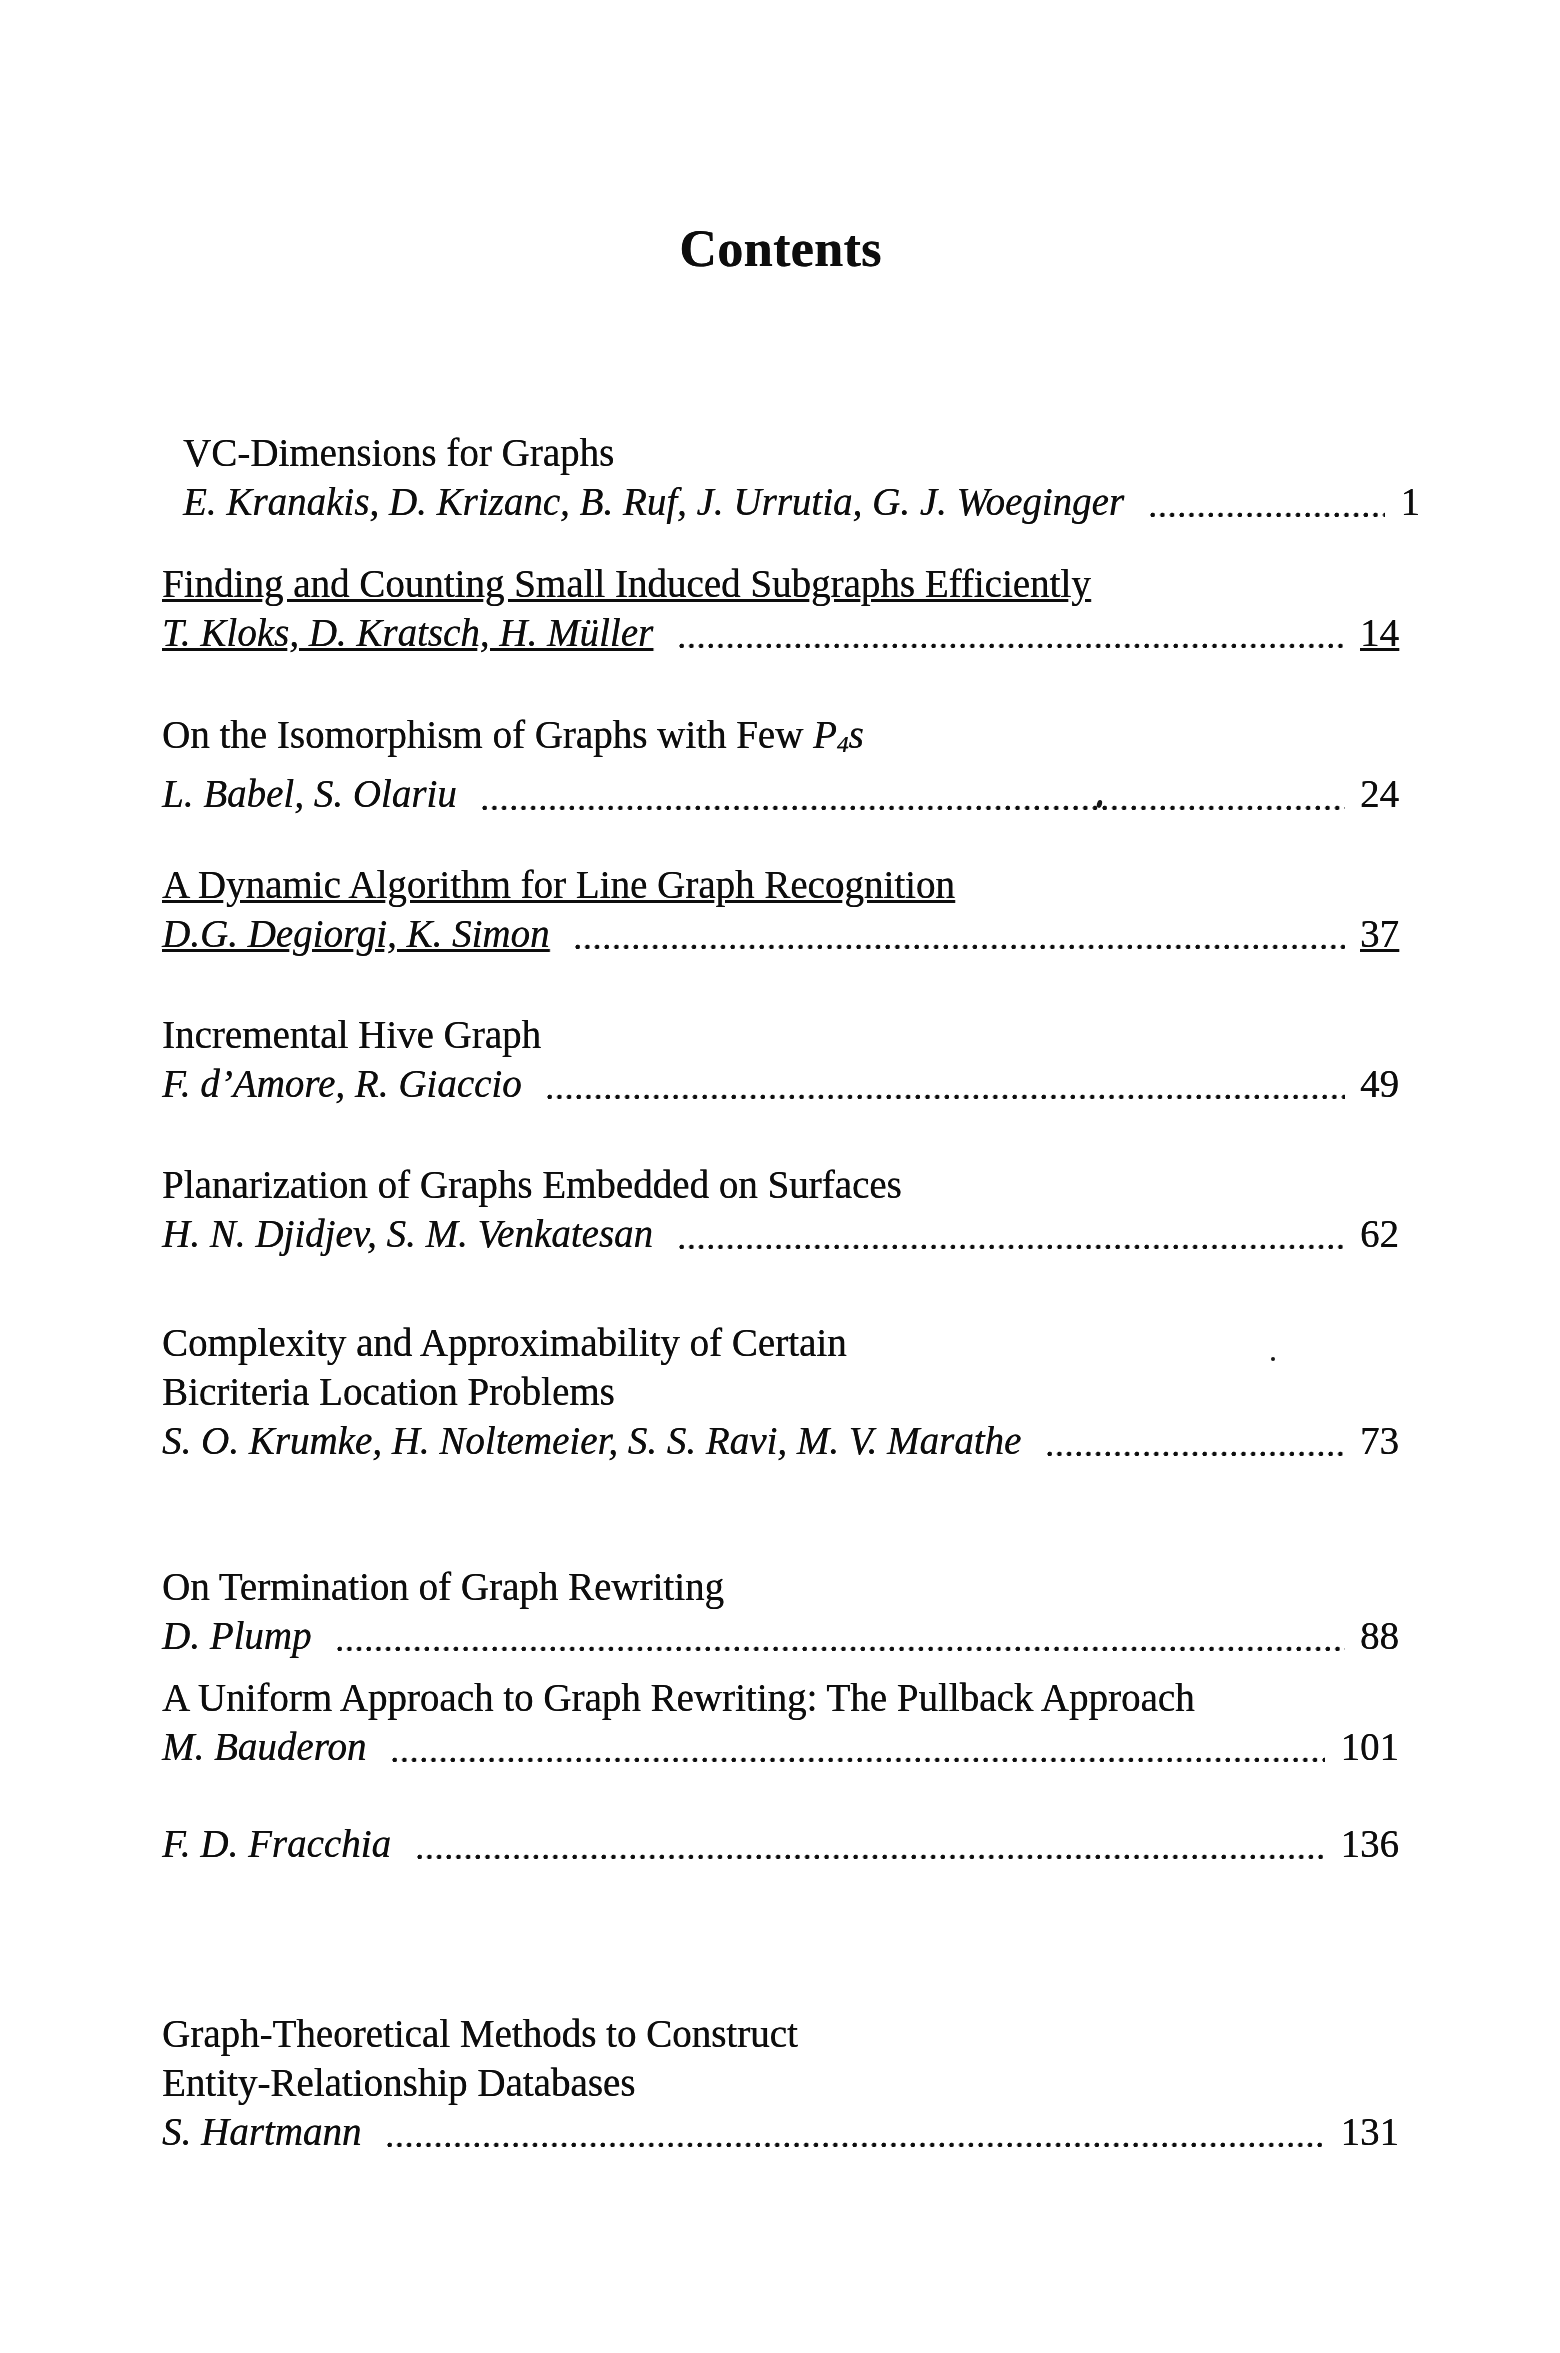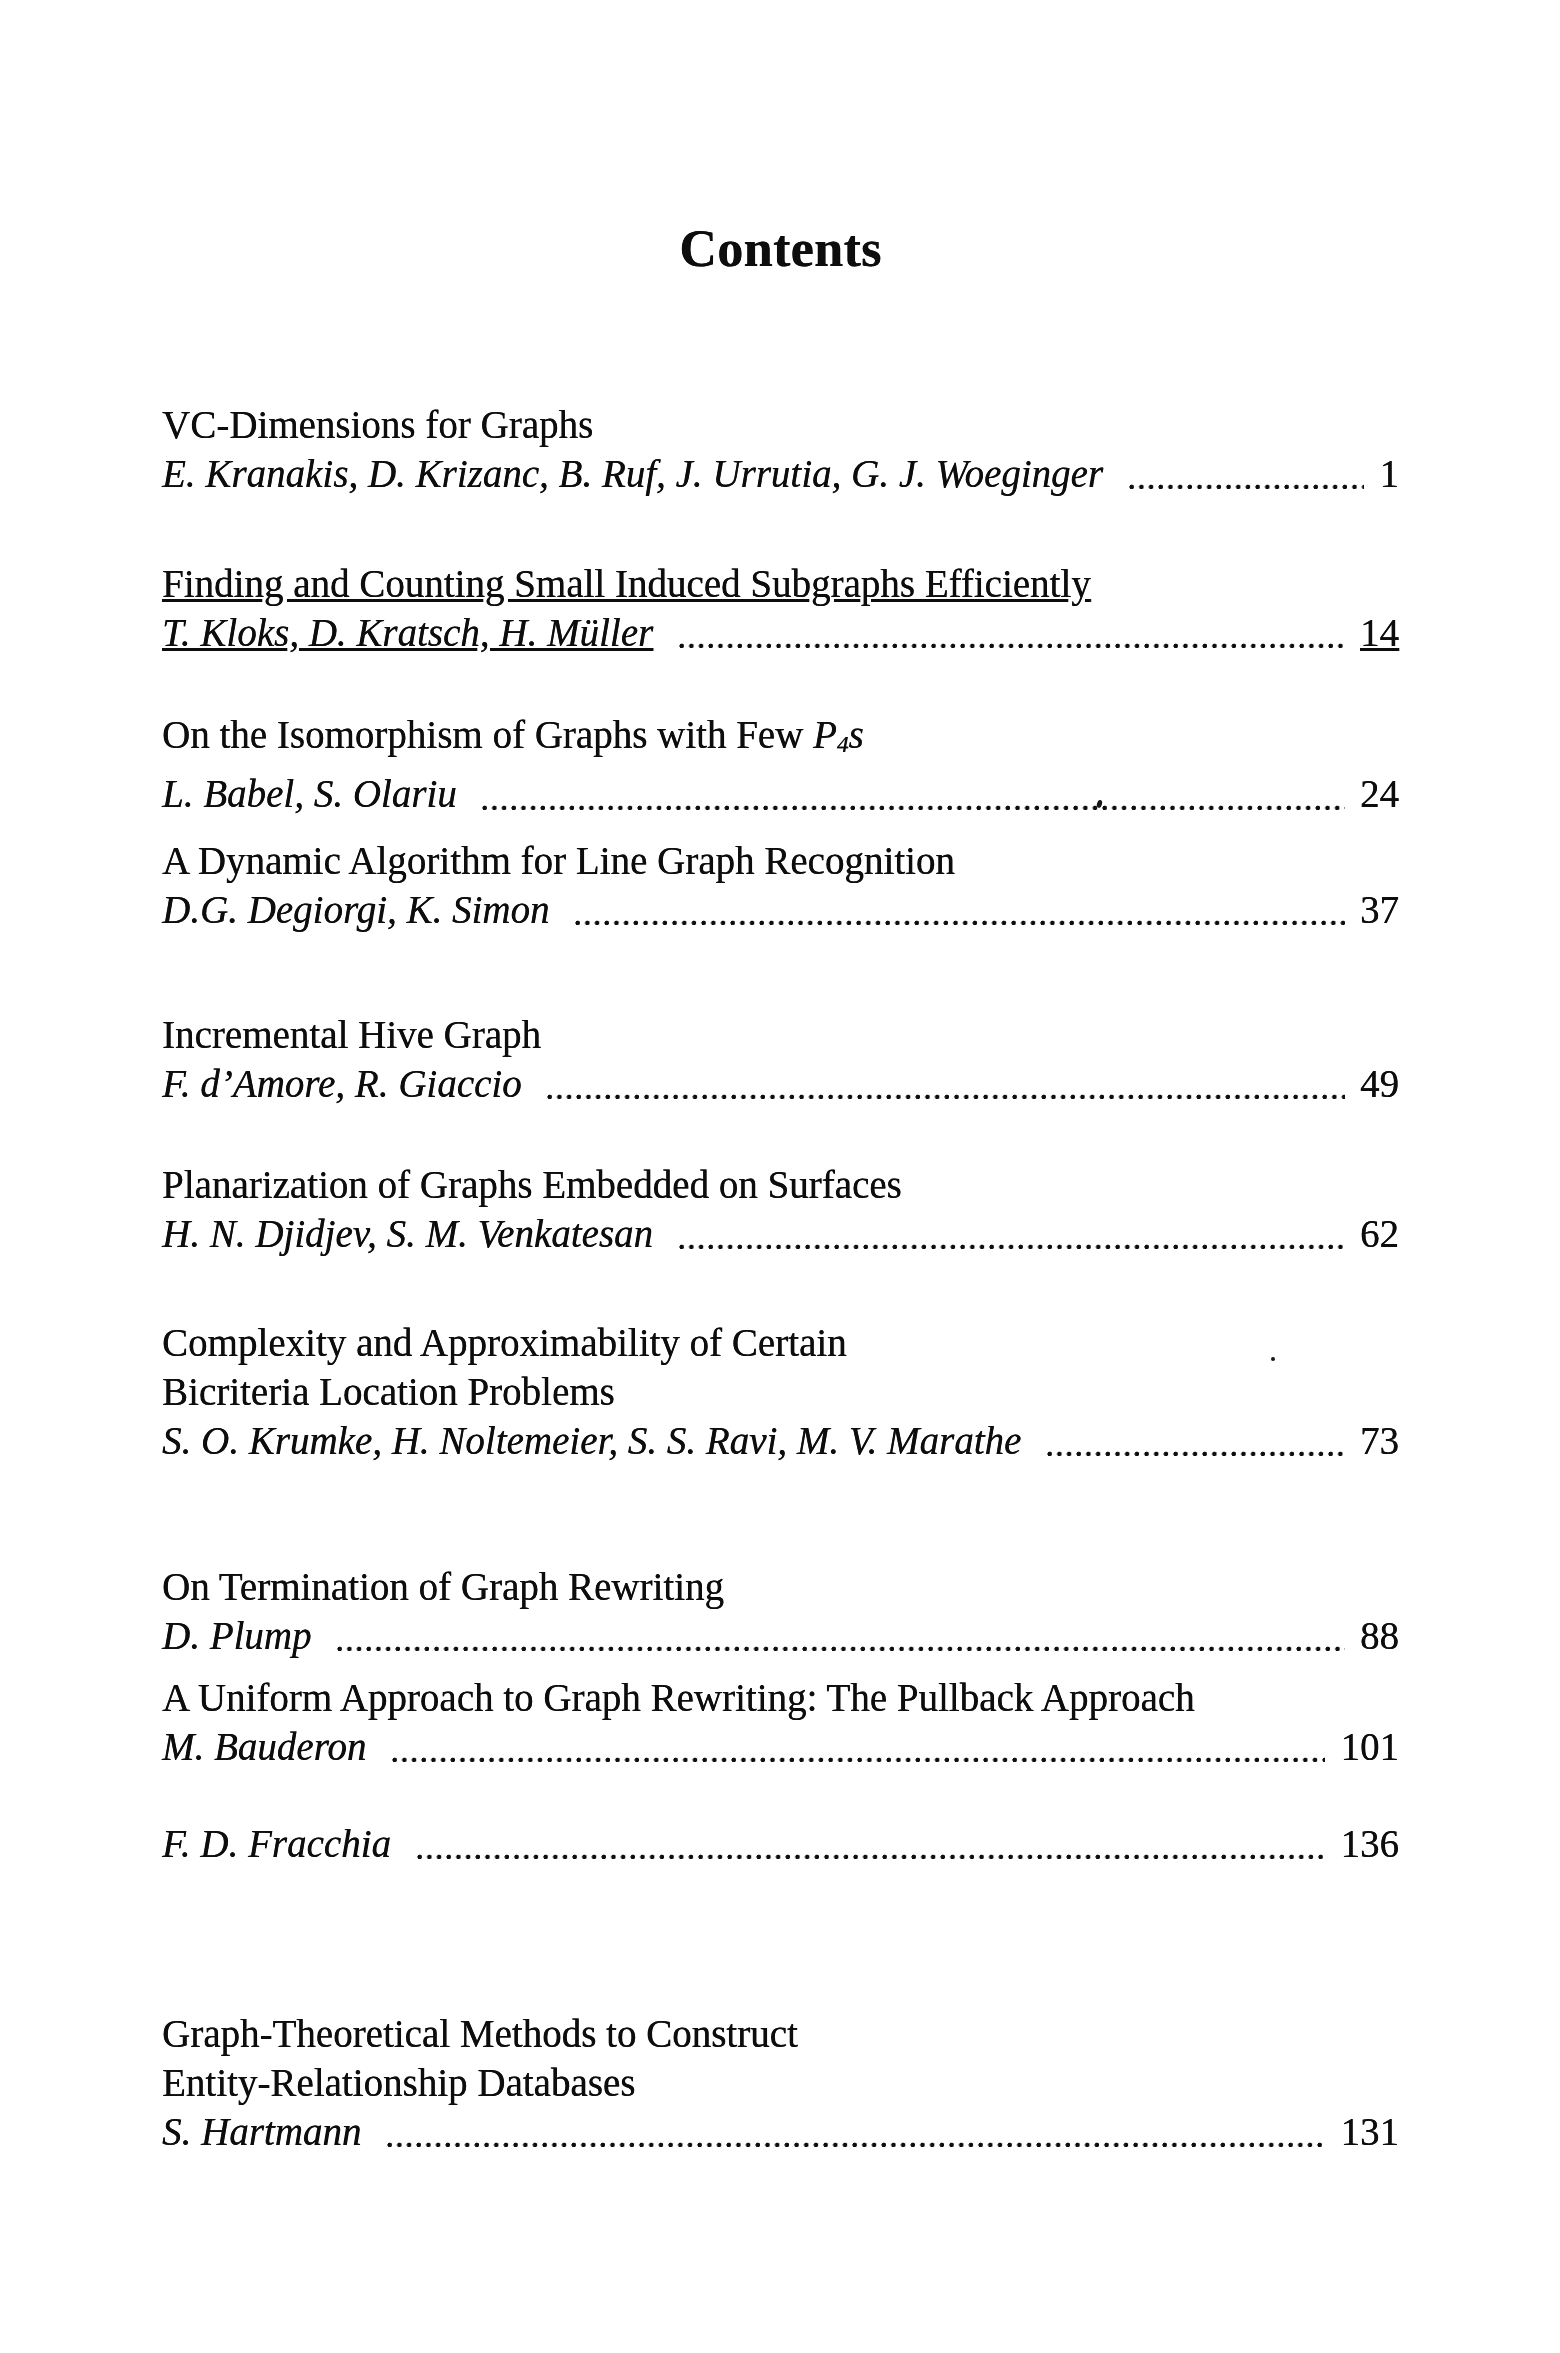--- a/index.html
+++ b/index.html
@@ -62,24 +62,24 @@
     background-size: 9.7px 6px;
     background-repeat: repeat-x;
   }
   .pagenum {
     flex: 0 0 auto;
     margin-left: 1.7px;
     text-align: right;
     white-space: nowrap;
   }
   
-  .e0  { top: 400px; }
+  .e0  { top: 428px; margin-left: 21px; }
   .e1  { top: 559px; text-decoration: underline; }
   .e2  { top: 710px; }
-  .e3  { top: 836px; }
+  .e3  { top: 860px; text-decoration: underline; }
   .e4  { top: 1010px; }
   .e5  { top: 1160px; }
   .e6  { top: 1318px; }
   .e7  { top: 1521px; margin-top: 41px; }
   .e8  { top: 1673px; }
   .e9  { top: 1819px; }
   .e10 { top: 2009px; }
   .speck {
     position: absolute;
     background: #171717;

